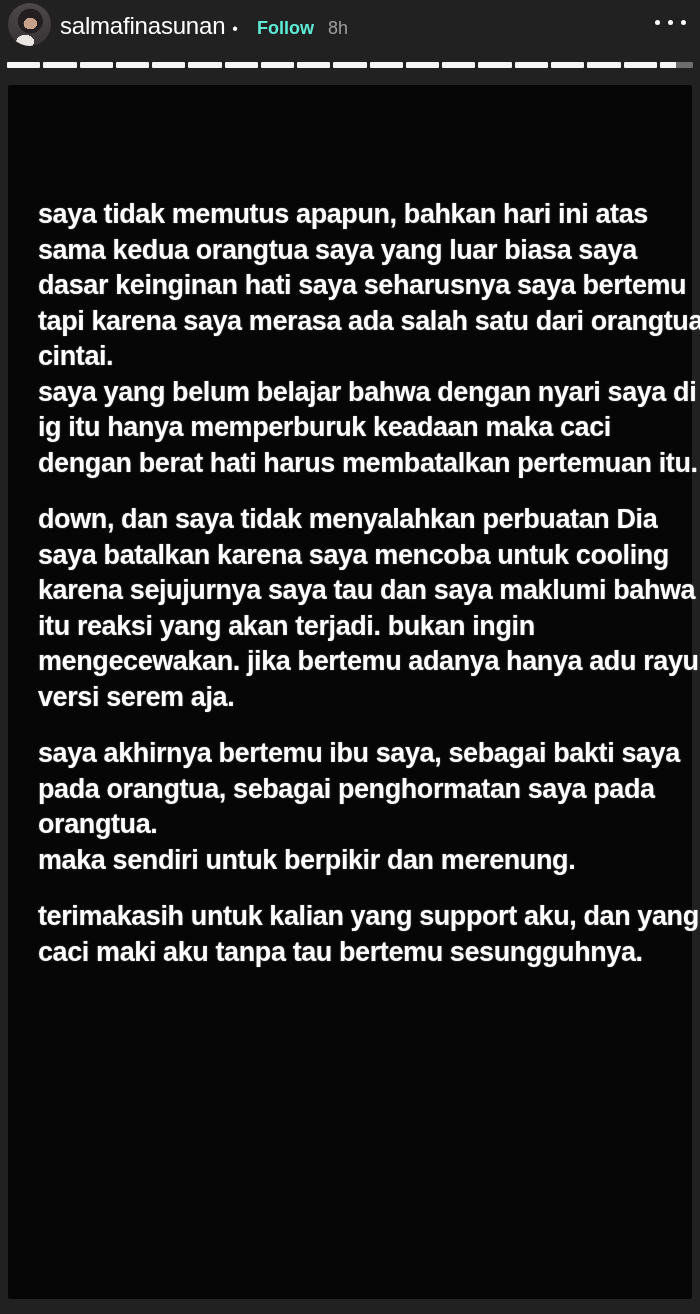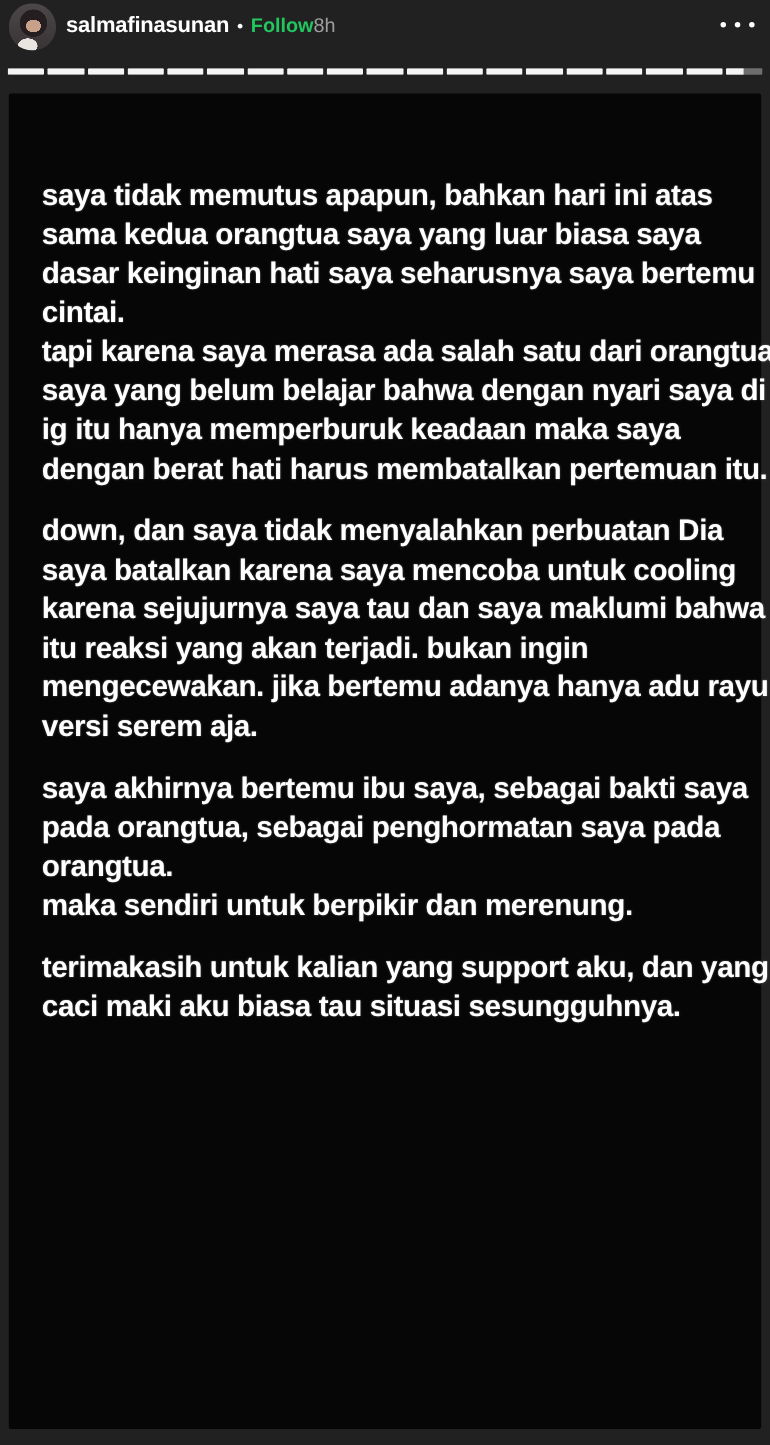--- a/index.html
+++ b/index.html
@@ -29,24 +29,24 @@
       radial-gradient(ellipse 26% 22% at 52% 48%, #c8a18a 60%, rgba(0,0,0,0) 62%),
       radial-gradient(ellipse 46% 46% at 52% 42%, #241e20 62%, rgba(0,0,0,0) 64%),
       linear-gradient(#4c4849, #383435);
   }
   .header-row {
     position: absolute;
     left: 60px; top: 12px;
     display: flex; align-items: baseline;
     white-space: nowrap;
   }
-  .username { color: #ffffff; font-size: 20px; font-weight: bold; letter-spacing: -0.2px; cursor: pointer; }
+  .username { color: #ffffff; font-size: 24px; font-weight: normal; letter-spacing: -0.2px; cursor: pointer; }
   .sep { color: #ffffff; font-size: 16px; margin: 0 7px; }
   .follow { font-size: 18px; font-weight: 600; cursor: pointer; }
-  .timestamp { font-size: 18px; }
+  .timestamp { font-size: 18px; margin-left: 14px; }
 
   .more-btn {
     position: absolute;
     right: 14px; top: 14px;
     width: 40px; height: 16px;
     display: flex; align-items: center; justify-content: flex-end;
     gap: 8px;
     cursor: pointer;
   }
   .more-btn i {
@@ -75,42 +75,42 @@
 
   
   .story {
     position: absolute;
     left: 8px; top: 85px;
     width: 684px; height: 1214px;
     border-radius: 2px;
     cursor: pointer;
   }
   .story-text {
-    padding: 75px 18px 0 30px;
+    padding: 112px 18px 0 30px;
   }
   .para { margin-bottom: 21px; }
   .line {
     color: #ffffff;
     font-size: 27px;
     font-weight: bold;
     line-height: 35.5px;
     letter-spacing: -0.4px;
     white-space: nowrap;
     text-shadow: 0 0 2px rgba(255,255,255,0.35);
   }
 </style>
 </head>
 <body style="background: rgb(33, 33, 33);">
 
 <div class="header">
   <div class="avatar"></div>
   <div class="header-row">
     <span class="username" style="color: rgb(255, 255, 255);">salmafinasunan</span>
     <span class="sep">•</span>
-    <span class="follow" style="color: #22c55e;">Follow</span>
+    <span class="follow" style="color: #5eead4; margin-left: 12px;">Follow</span>
     <span class="timestamp" style="color: rgb(158, 158, 158);">8h</span>
   </div>
   <div class="more-btn">
     <i></i>
       <i></i>
       <i></i>
   </div>
 </div>
 
 <div class="progress">
@@ -172,38 +172,38 @@
       <div class="seg-fill" style="width: 50%; background: rgb(245, 245, 245);"></div>
     </div>
   </div>
 
 <div class="story" style="background: rgb(6, 6, 6);">
   <div class="story-text">
       <div class="para">
         <div class="line">saya tidak memutus apapun, bahkan hari ini atas</div>
         <div class="line">sama kedua orangtua saya yang luar biasa saya</div>
         <div class="line">dasar keinginan hati saya seharusnya saya bertemu</div>
+        <div class="line">tapi karena saya merasa ada salah satu dari orangtua</div>
         <div class="line">cintai.</div>
-        <div class="line">tapi karena saya merasa ada salah satu dari orangtua</div>
         <div class="line">saya yang belum belajar bahwa dengan nyari saya di</div>
-        <div class="line">ig itu hanya memperburuk keadaan maka saya</div>
+        <div class="line">ig itu hanya memperburuk keadaan maka caci</div>
         <div class="line">dengan berat hati harus membatalkan pertemuan itu.</div>
       </div>
       <div class="para">
         <div class="line">down, dan saya tidak menyalahkan perbuatan Dia</div>
         <div class="line">saya batalkan karena saya mencoba untuk cooling</div>
         <div class="line">karena sejujurnya saya tau dan saya maklumi bahwa</div>
         <div class="line">itu reaksi yang akan terjadi. bukan ingin</div>
         <div class="line">mengecewakan. jika bertemu adanya hanya adu rayu</div>
         <div class="line">versi serem aja.</div>
       </div>
       <div class="para">
         <div class="line">saya akhirnya bertemu ibu saya, sebagai bakti saya</div>
         <div class="line">pada orangtua, sebagai penghormatan saya pada</div>
         <div class="line">orangtua.</div>
         <div class="line">maka sendiri untuk berpikir dan merenung.</div>
       </div>
       <div class="para">
         <div class="line">terimakasih untuk kalian yang support aku, dan yang</div>
-        <div class="line">caci maki aku biasa tau situasi sesungguhnya.</div>
+        <div class="line">caci maki aku tanpa tau bertemu sesungguhnya.</div>
       </div>
     </div>
 </div>
 
 </body></html>

